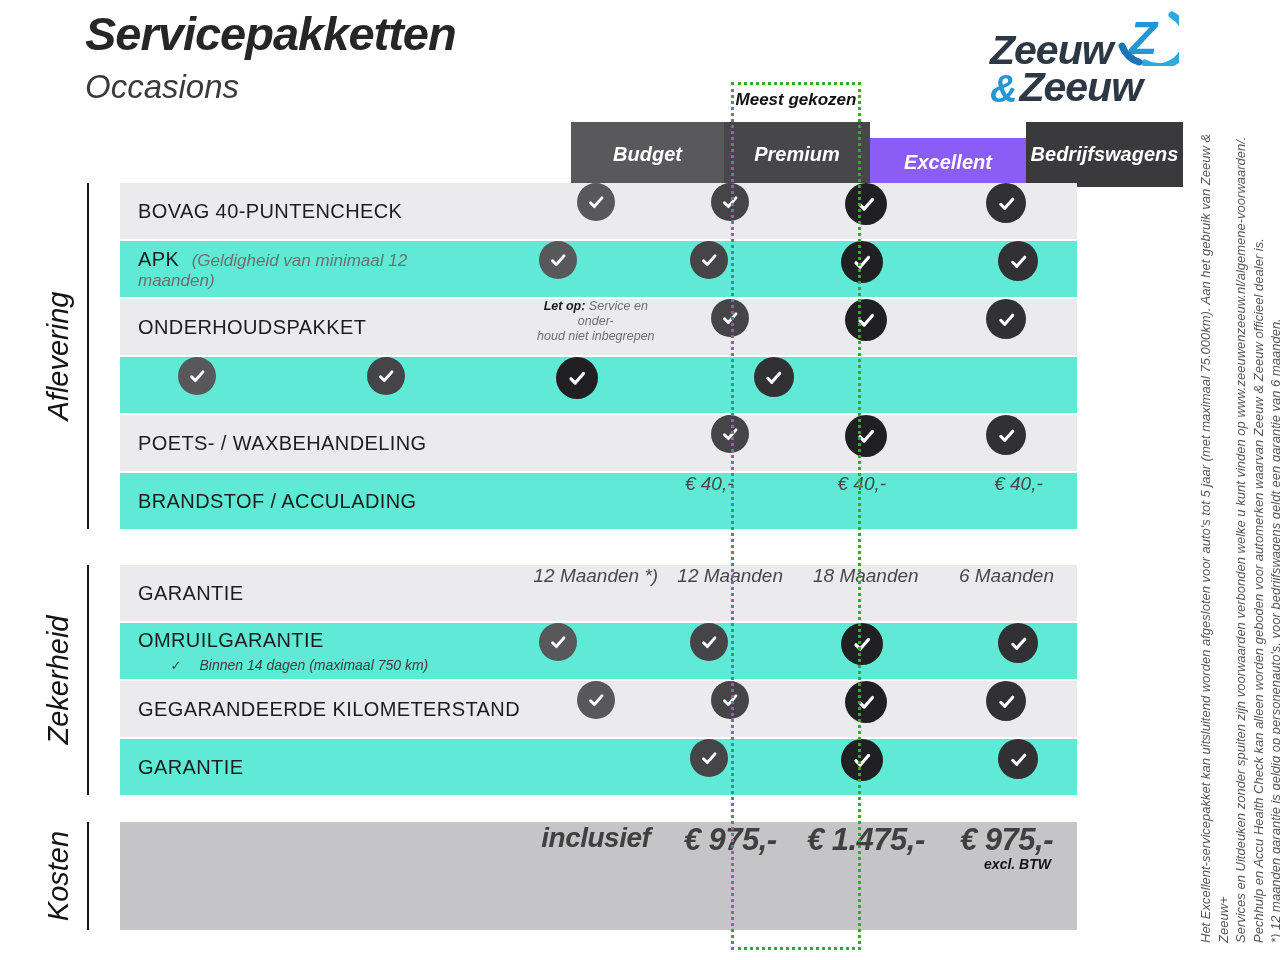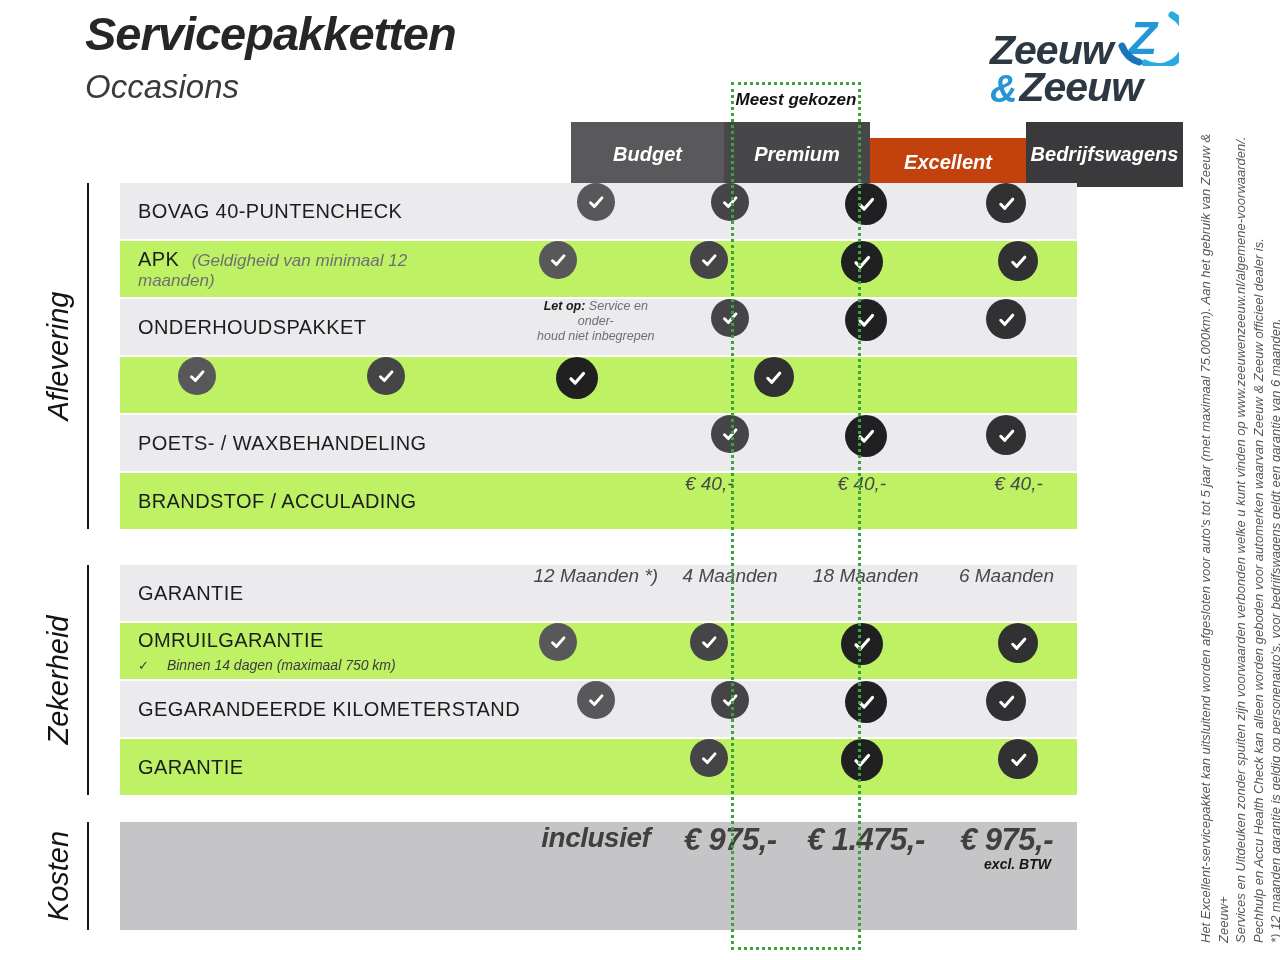--- a/index.html
+++ b/index.html
@@ -18,40 +18,40 @@
   .logo-amp{font-size:38px;font-weight:bold;font-style:italic;color:#2496d5;margin-right:2px;}
   .logo-mark{margin-left:2px;margin-bottom:2px;}
   .logo-row2{margin-top:-4px;}
 
   
   .col-headers{position:absolute;left:571px;top:122px;display:flex;height:65px;}
   .col-h{display:flex;align-items:center;justify-content:center;color:#fff;
          font-size:20px;font-weight:bold;font-style:italic;}
   .h-b{width:153px;background:#59595b;}
   .h-p{width:146px;background:#47474a;}
-  .h-e{width:156px;background:#c2410c;margin-top:16px;}
+  .h-e{width:156px;background:#8b5cf6;margin-top:16px;}
   .h-w{width:157px;background:#3a3a3c;}
 
   
   .highlight-box{position:absolute;left:731px;top:82px;width:130px;height:868px;
                  border:3px dotted #3ba33b;box-sizing:border-box;pointer-events:none;z-index:30;}
   .badge{position:absolute;left:731px;top:90px;width:130px;text-align:center;
          font-size:17px;font-weight:bold;font-style:italic;color:#111;z-index:31;}
 
   
   .rows{position:absolute;left:120px;top:183px;width:957px;}
   .row{display:flex;height:56px;margin-bottom:2px;align-items:center;}
   .row.light{background:#ebebed;}
-  .row.dark{background:#bef264;gap:40px;}
+  .row.dark{background:#5eead4;gap:40px;}
   .gap-a{height:34px;}
   .gap-b{height:25px;}
   .lbl{width:451px;box-sizing:border-box;padding-left:18px;color:#1d1d1f;}
   .lbl-main{font-size:20px;letter-spacing:0.4px;}
   .lbl-note{font-size:17px;font-style:italic;color:#6f6f71;letter-spacing:0;margin-left:8px;}
-  .lbl-sub{margin-top:5px;font-size:14px;font-style:italic;color:#3c3c3e;}
+  .lbl-sub{margin-top:5px;font-size:14px;font-style:italic;color:#3c3c3e;text-align:center;}
   .sub-check{font-style:normal;margin-right:18px;font-size:13px;}
   .cell{display:flex;align-items:flex-start;justify-content:center;height:100%;}
   .cw-b{width:153px;} .cw-p{width:146px;} .cw-e{width:156px;} .cw-w{width:157px;}
 
   .ck{border-radius:50%;display:flex;align-items:center;justify-content:center;}
   .ck svg{display:block;}
   .ck-b{width:38px;height:38px;background:#58585a;}
   .ck-p{width:38px;height:38px;background:#454548;}
   .ck-e{width:42px;height:42px;background:#202022;}
   .ck-w{width:40px;height:40px;background:#313134;}
@@ -291,21 +291,21 @@
     </div>
 
     <div class="gap-a"></div>
 
     <div class="row light">
       <div class="lbl"><span class="lbl-main">GARANTIE</span></div>
       <div class="cell cw-b">
           <span class="val">12 Maanden *)</span>
         </div>
       <div class="cell cw-p">
-          <span class="val">4 Maanden</span>
+          <span class="val">12 Maanden</span>
         </div>
       <div class="cell cw-e">
           <span class="val">18 Maanden</span>
         </div>
       <div class="cell cw-w">
           <span class="val">6 Maanden</span>
         </div>
     </div>
 
     <div class="row dark">

